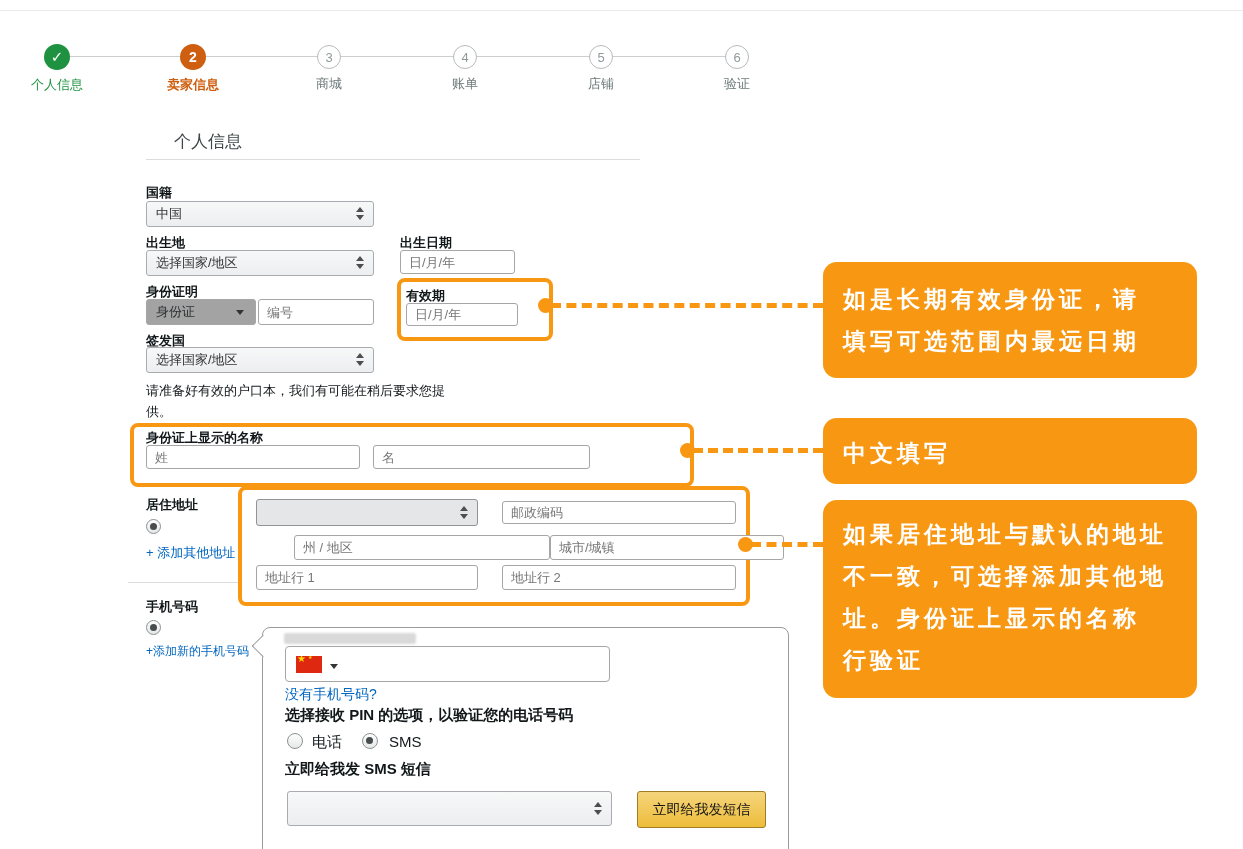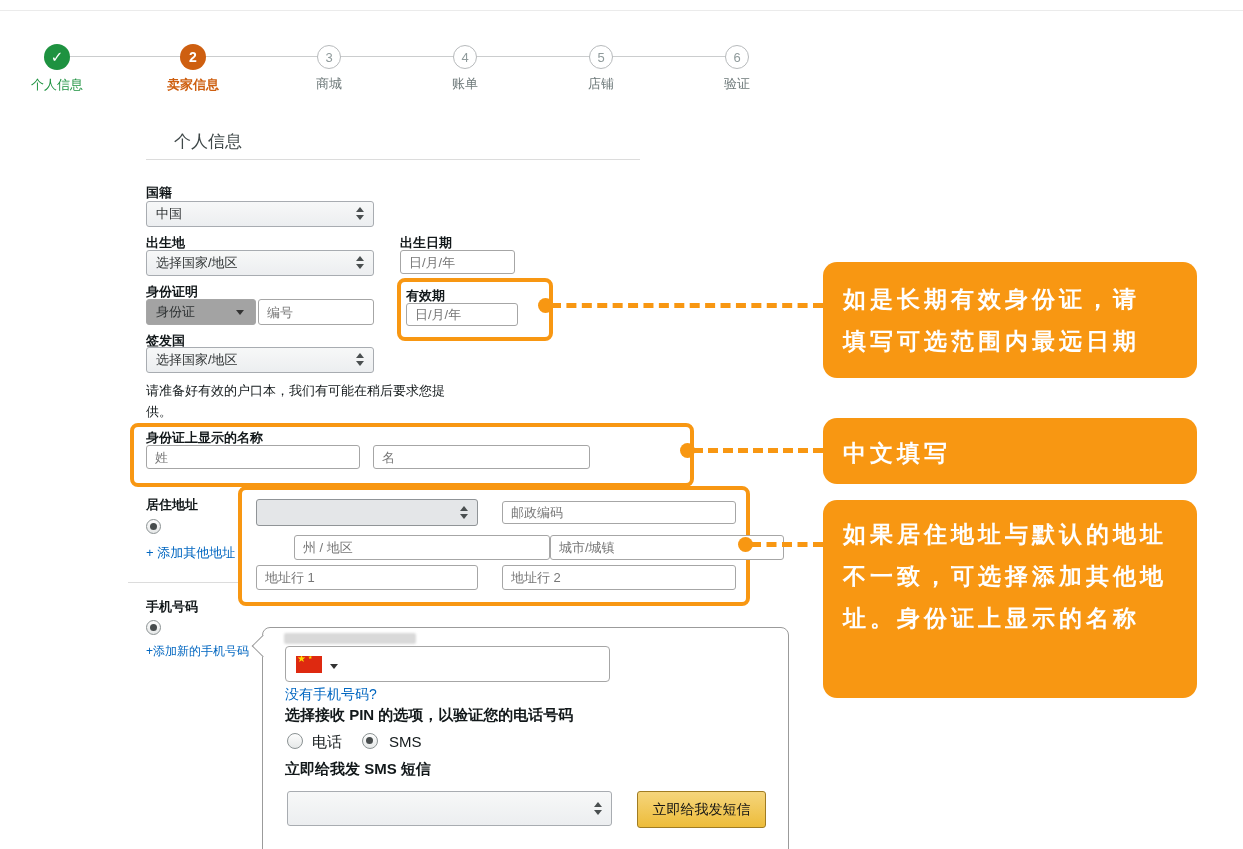--- a/index.html
+++ b/index.html
@@ -207,15 +207,16 @@
     <div>如是长期有效身份证，请</div>
     <div>填写可选范围内最远日期</div>
   </div>
   <div class="callout" style="left:823px;top:418px;width:374px;height:66px;padding-top:14px;">
     <div>中文填写</div>
   </div>
   <div class="callout" style="left:823px;top:500px;width:374px;height:198px;padding-top:13px;">
     <div>如果居住地址与默认的地址</div>
     <div>不一致，可选择添加其他地</div>
     <div>址。身份证上显示的名称</div>
+    <div>行验证</div>
   </div>
 
 </div>
 
 </body></html>

